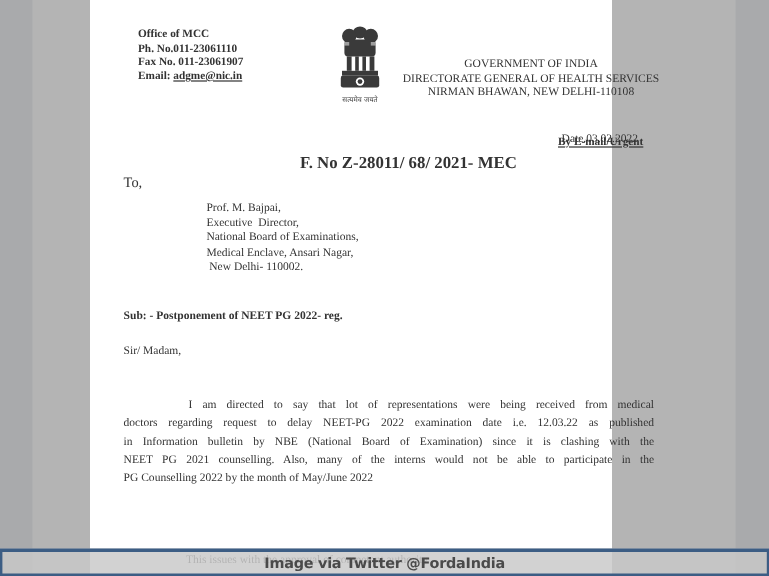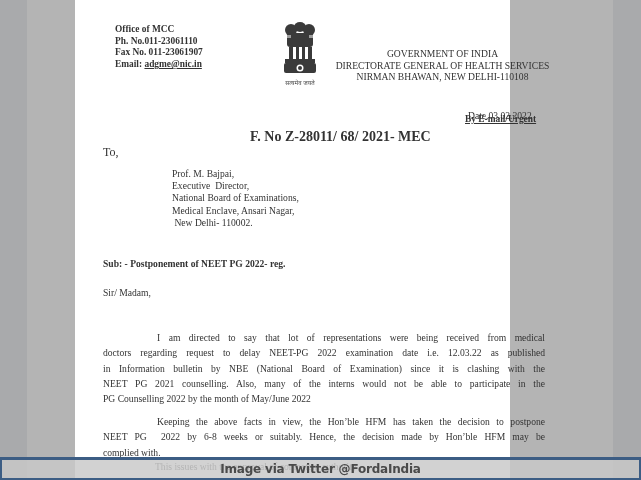--- a/index.html
+++ b/index.html
@@ -109,24 +109,19 @@
   <div class="abs sal">Sir/ Madam,</div>
 
   <div class="abs para p1">
     <span class="line indent">I am directed to say that lot of representations were being received from medical</span>
     <span class="line">doctors regarding request to delay NEET-PG 2022 examination date i.e. 12.03.22 as published</span>
     <span class="line">in Information bulletin by NBE (National Board of Examination) since it is clashing with the</span>
     <span class="line">NEET PG 2021 counselling. Also, many of the interns would not be able to participate in the</span>
     <span class="line last">PG Counselling 2022 by the month of May/June 2022</span>
   </div>
 
-  <div class="abs para p2">
-    <span class="line indent">Keeping the above facts in view, the Hon’ble HFM has taken the decision to postpone</span>
-    <span class="line" style="white-space:pre-wrap">NEET PG  2022 by 6-8 weeks or suitably. Hence, the decision made by Hon’ble HFM may be</span>
-    <span class="line last">complied with.</span>
-  </div>
 
   <div class="abs issues">This issues with the approval of competent authority</div>
 </div>
 
 <div class="banner">
   <div class="banner-text">Image via Twitter @FordaIndia</div>
 </div>
 
 </body></html>

